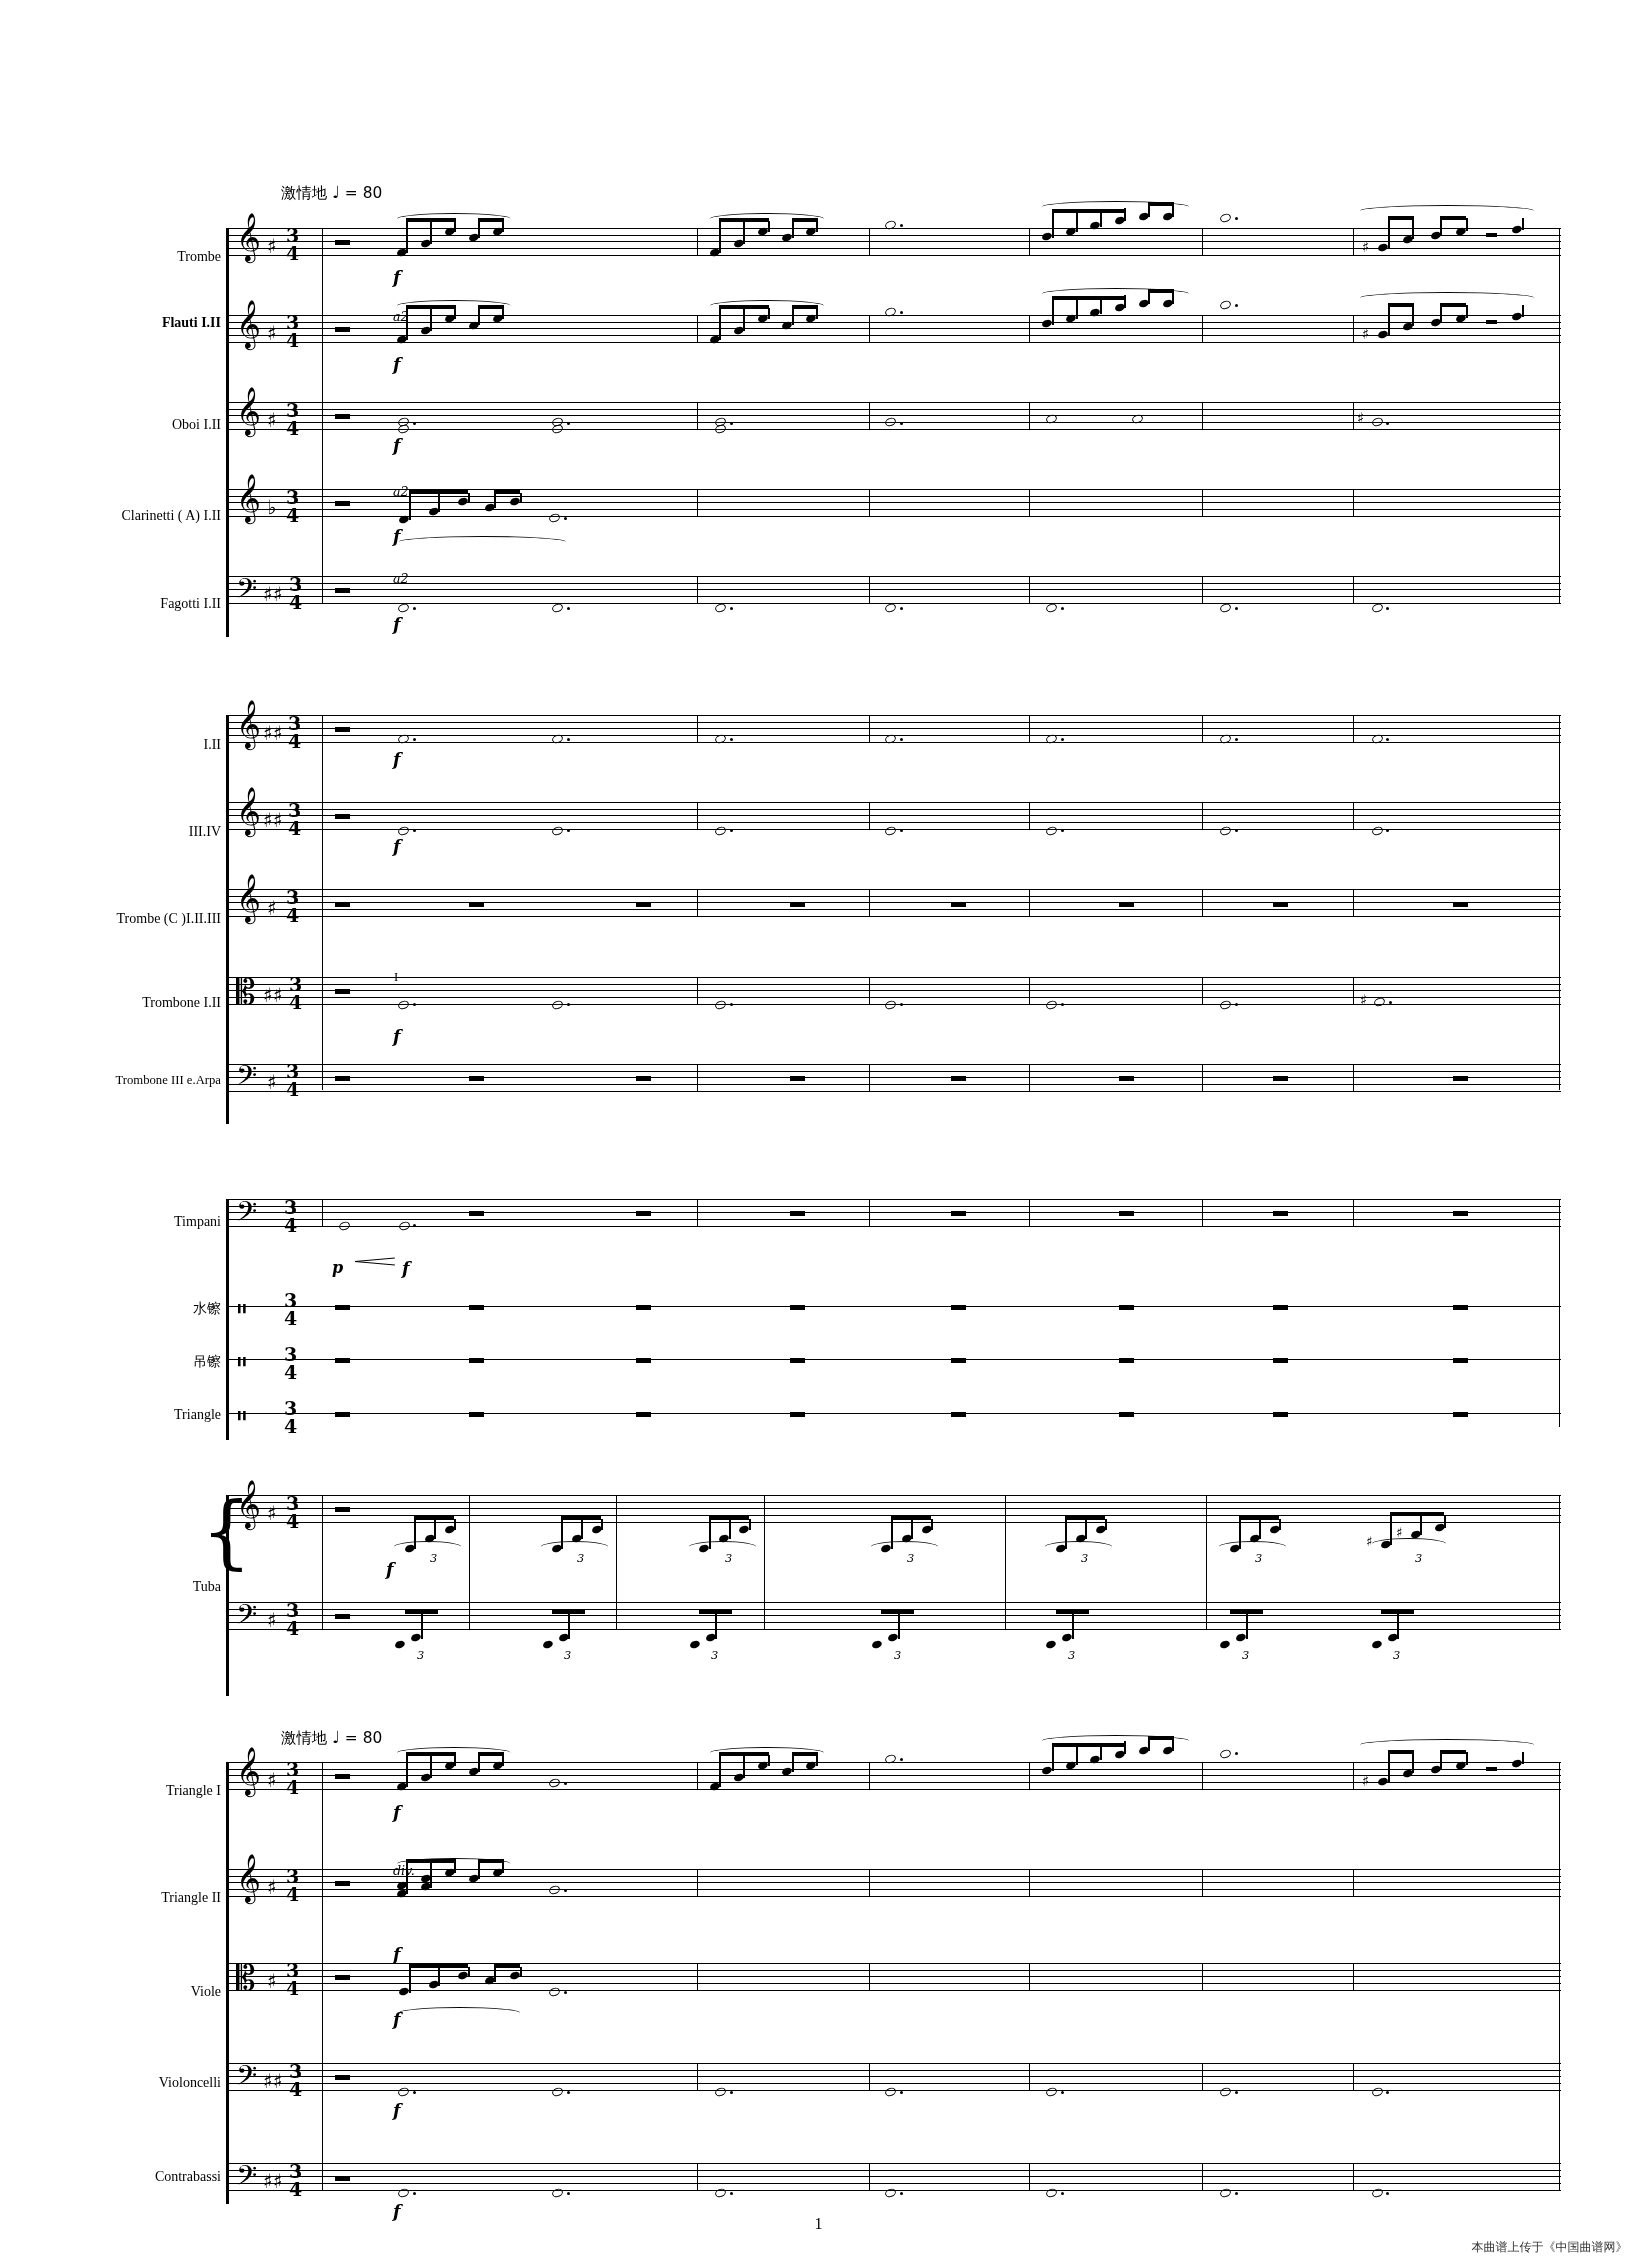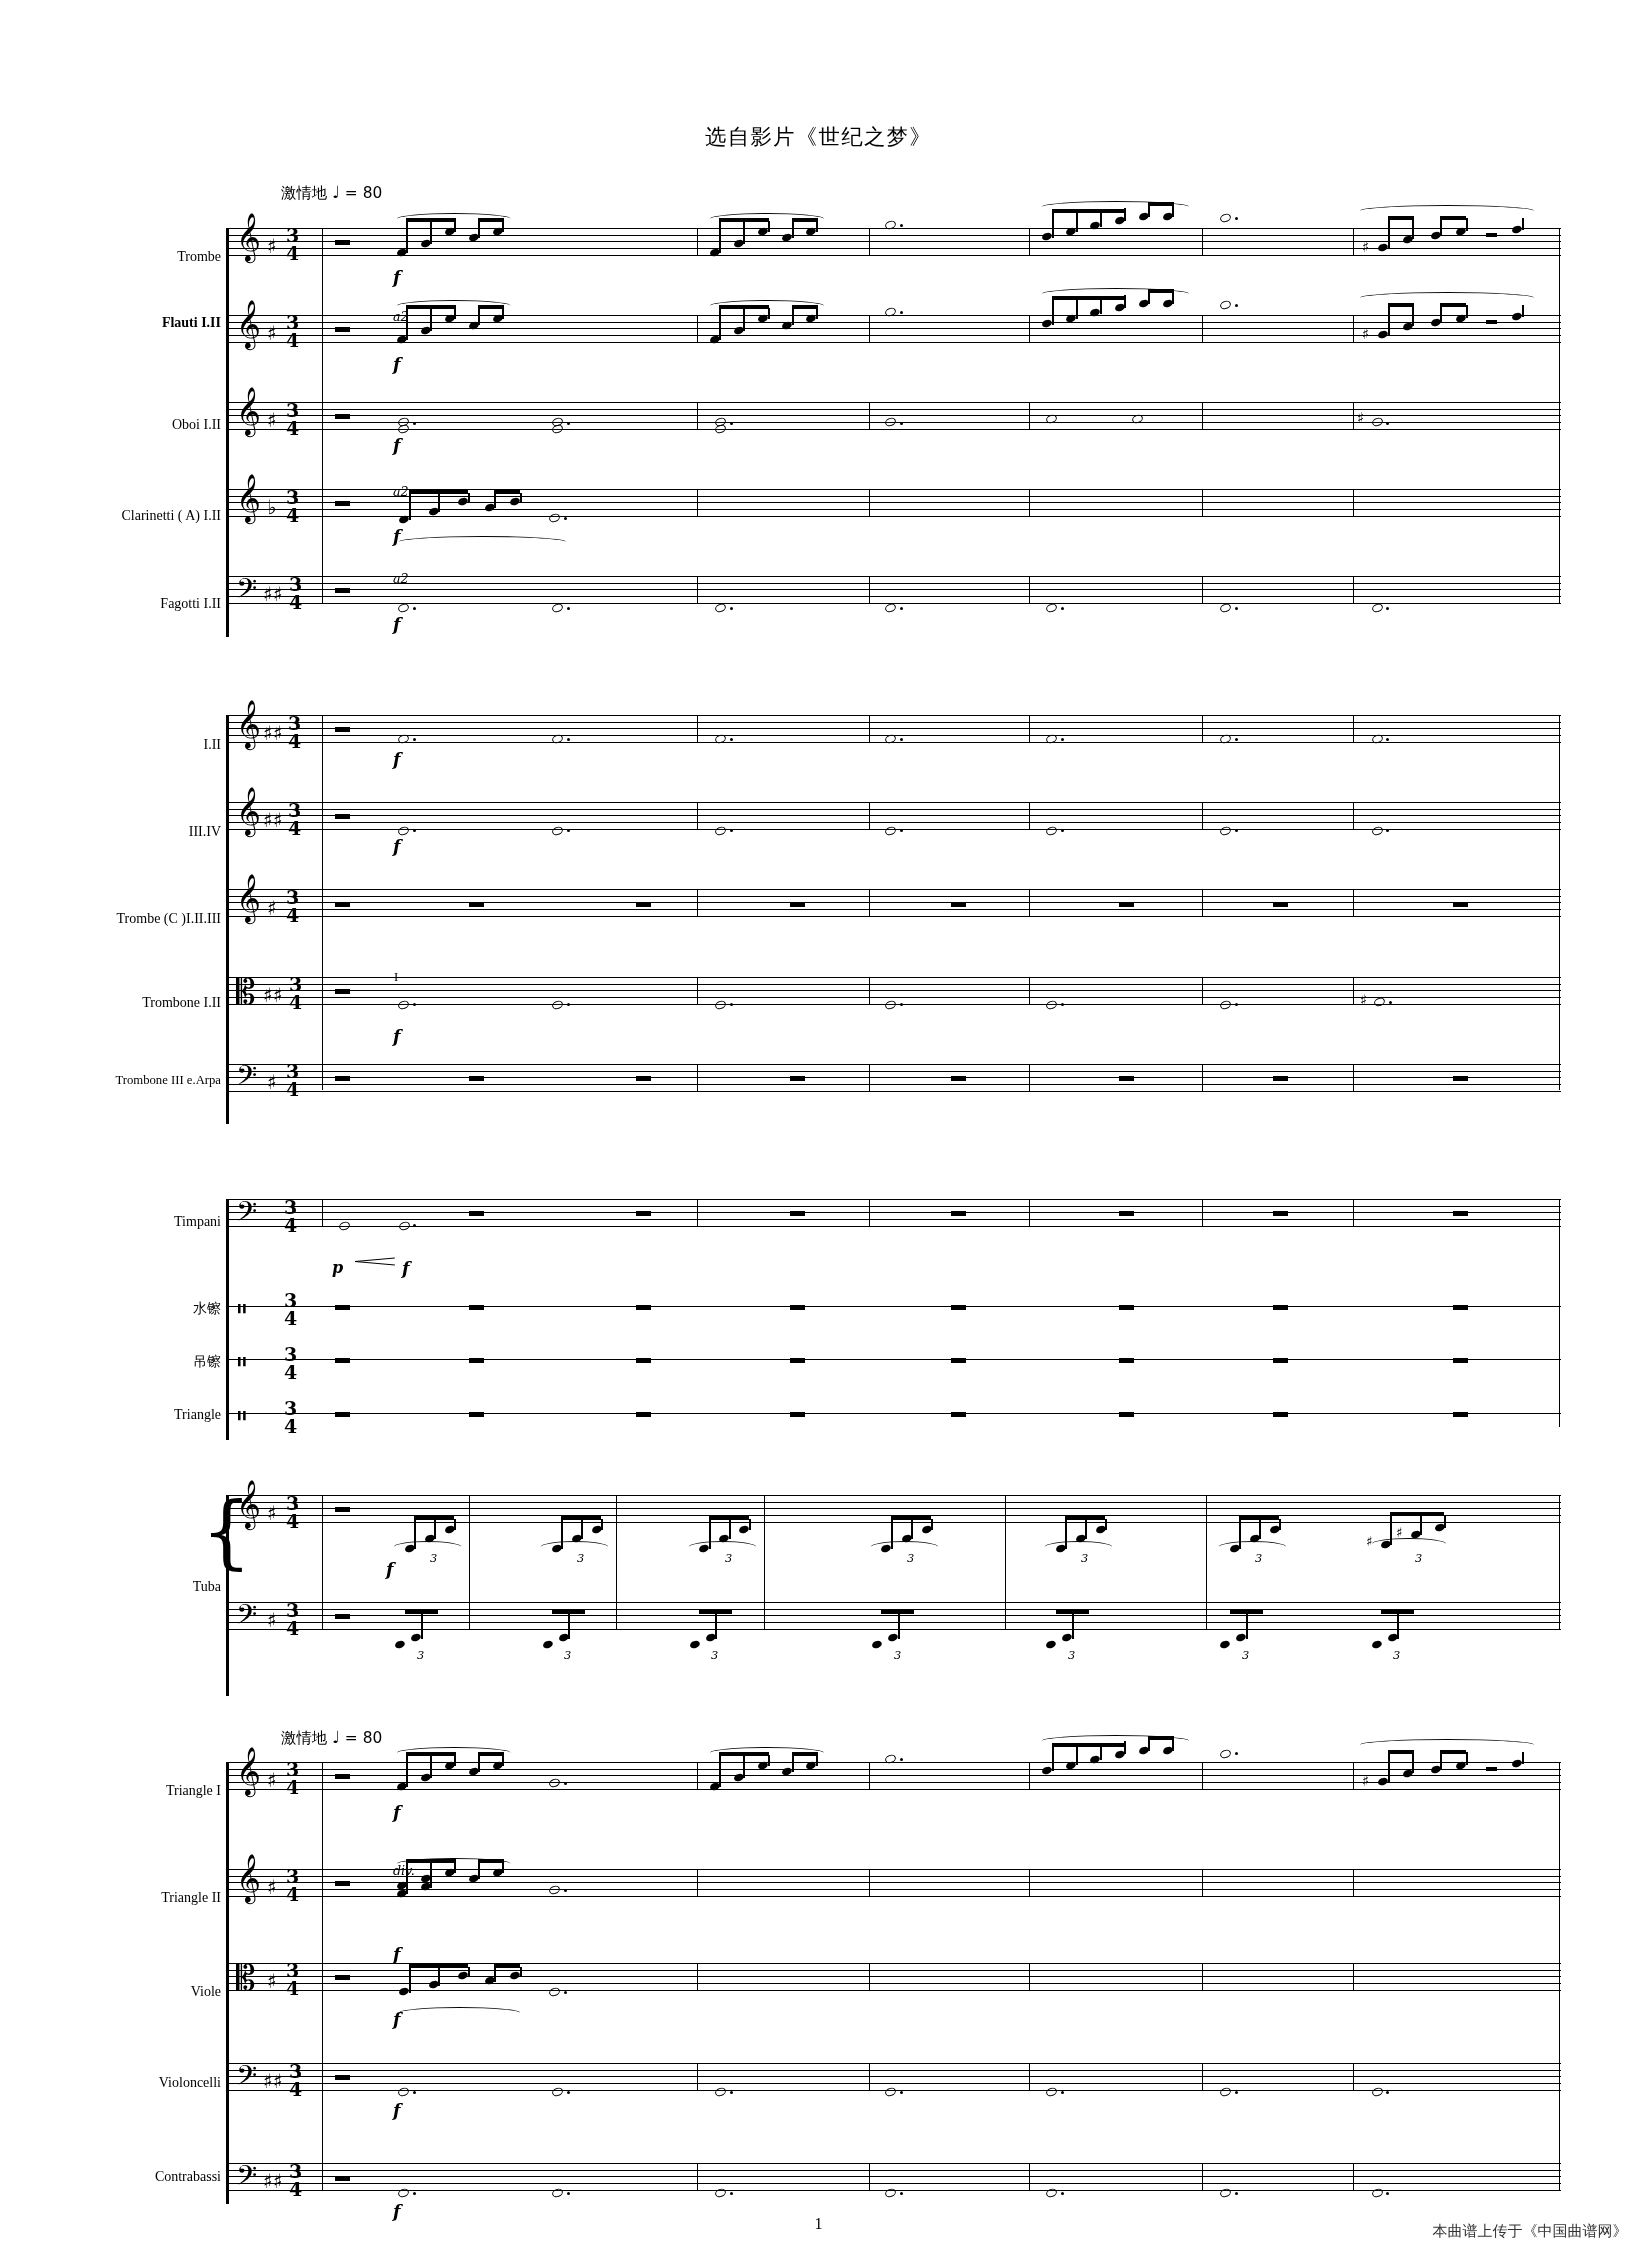--- a/index.html
+++ b/index.html
@@ -244,33 +244,32 @@
     bottom: 28px;
     left: 0;
     width: 100%;
     text-align: center;
     font-family: "Liberation Serif", serif;
     font-size: 16px;
   }
   .footer-credit {
     position: absolute;
     right: 9.4px;
-    bottom: 20px;
+    bottom: 5px;
     font-family: Liberation Serif, serif;
-    font-size: 15px;
+    font-size: 12px;
     color: #333;
     white-space: nowrap;
   }
 </style>
 </head>
 <body>
 
 <div class="page">
 
-  <div class="subtitle">选自影片《世纪之梦》</div>
 
   <div class="tempo" style="top:182px; left:281px;">
     <span>激情地</span>
     <span class="note">♩</span>
     <span>= 80</span>
   </div>
 
   <div class="instr" style="top:249px; left:54px;">Trombe</div>
   <div class="instr" style="top:315px; left:54px;font-weight:bold;">Flauti I.II</div>
   <div class="instr" style="top:417px; left:54px;">Oboi I.II</div>

